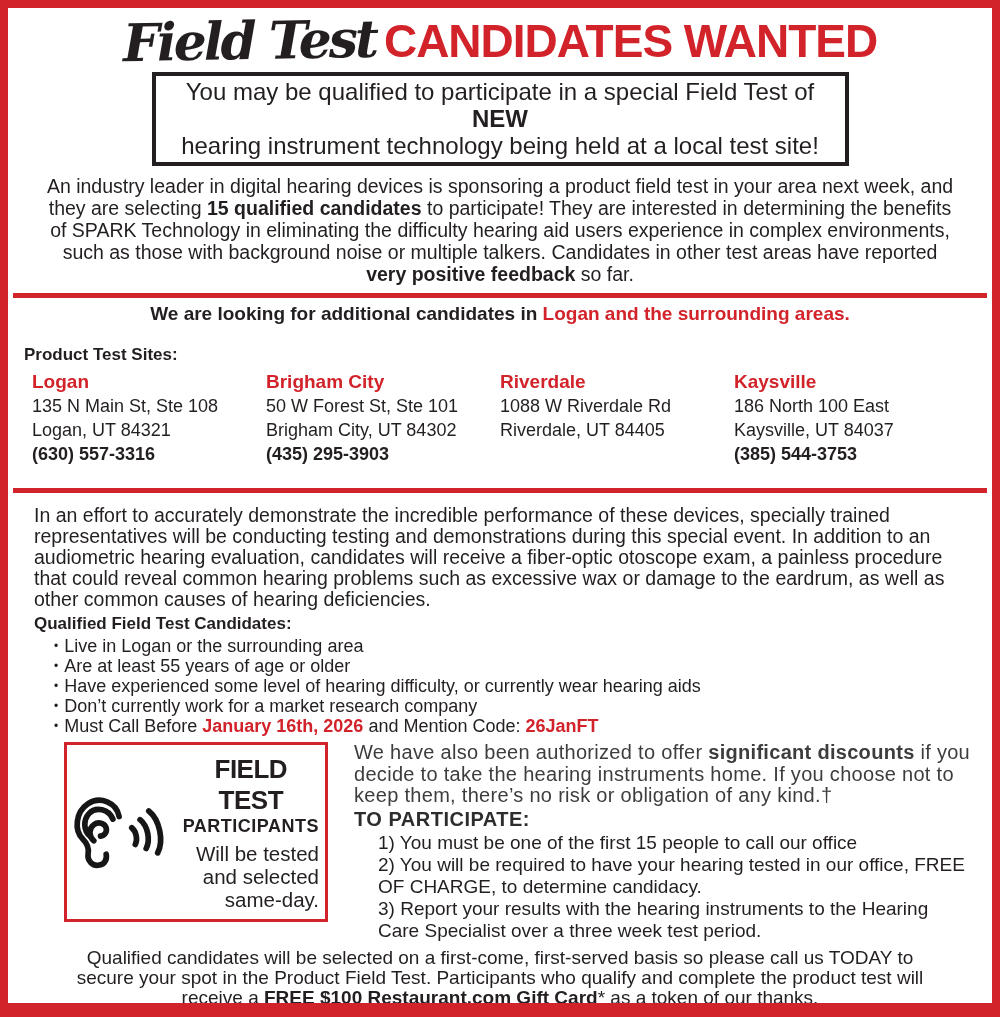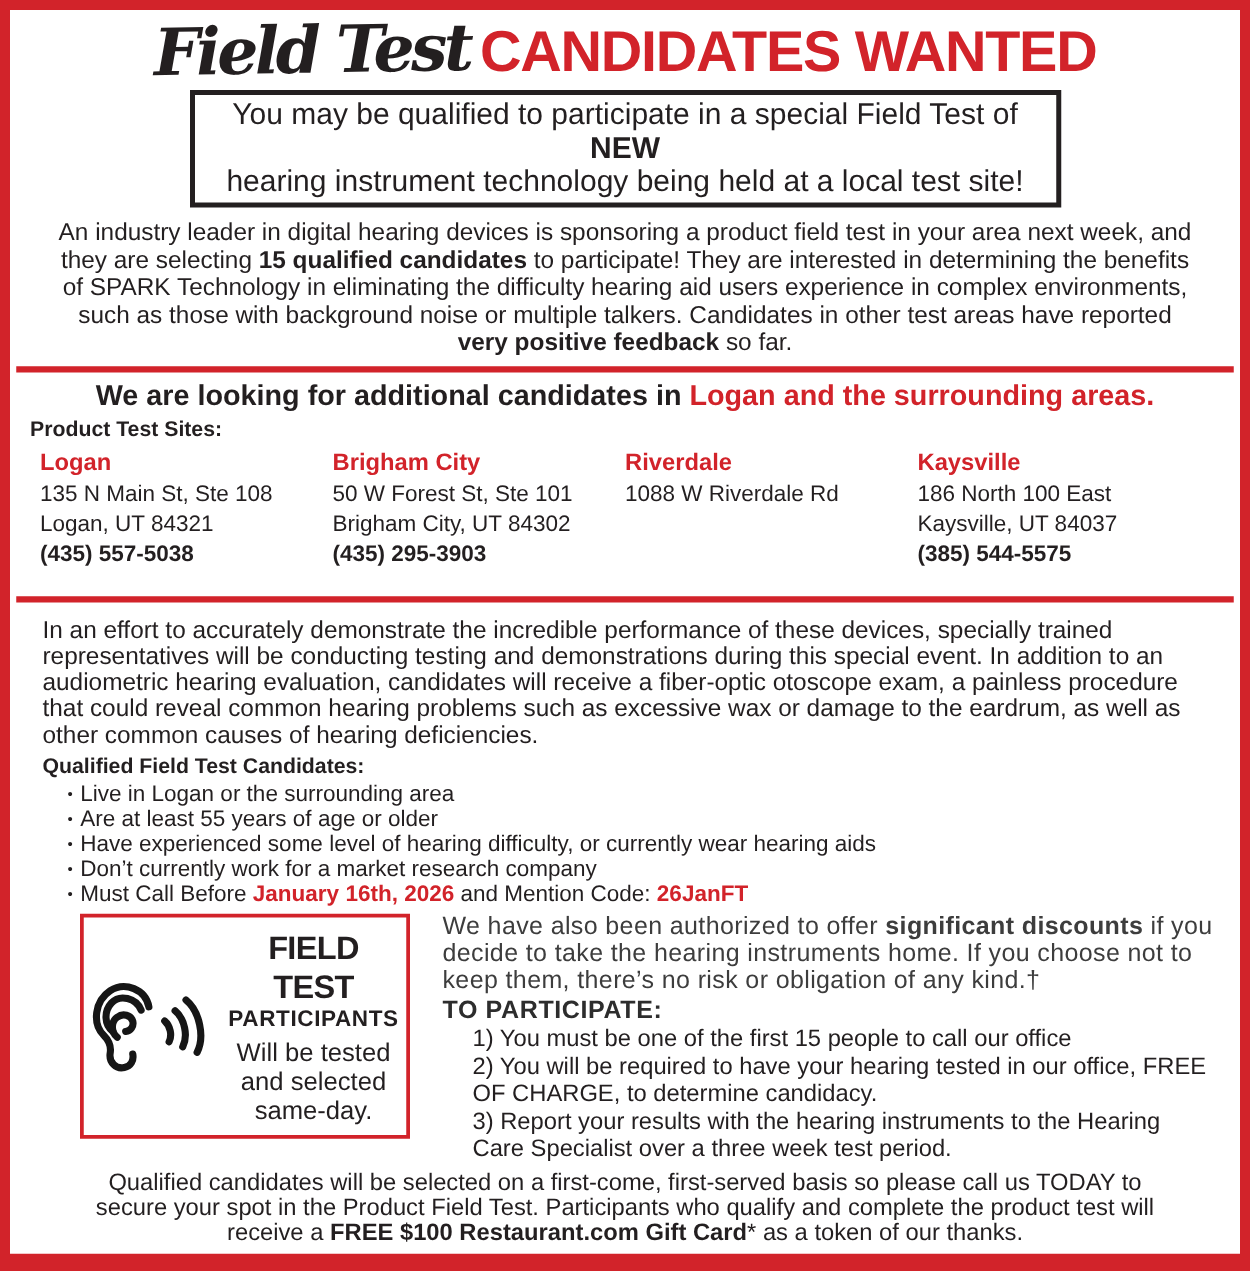--- a/index.html
+++ b/index.html
@@ -27,21 +27,21 @@
   .subtitle-box {
     border:4px solid #231f20; width:697px; margin:2px auto 0; box-sizing:border-box;
     text-align:center; font-size:24px; line-height:27px; padding:2px 4px 3px;
   }
 
   
   .intro { text-align:center; font-size:19.5px; line-height:22px; margin:9px 32px 8px; }
 
   .rule { height:5px; background:#d2232a; margin:0 5px; }
 
-  .lead-heading { text-align:center; font-size:23px; font-weight:bold; margin:5px 0 4px; }
+  .lead-heading { text-align:center; font-size:19px; font-weight:bold; margin:5px 0 20px; }
 
   .sites-label { font-weight:bold; font-size:17px; margin:0 0 5px 16px; }
   .sites { display:flex; margin:0 24px; }
   .site { flex:1; text-align:left; font-size:18px; line-height:24px; }
   .site-name { color:#d2232a; font-weight:bold; font-size:19px; }
   .site-phone { font-weight:bold; }
 
   .rule2 { margin-top:22px; }
 
   .details { font-size:19.5px; line-height:21px; margin:12px 30px 4px 26px; text-align:left; }
@@ -53,21 +53,21 @@
 
   
   .participants-row { display:flex; margin:6px 18px 0 56px; }
   .badge-box {
     width:264px; height:180px; box-sizing:border-box; border:3px solid #d2232a;
     display:flex; align-items:center; padding:0 6px 0 2px; flex-shrink:0;
   }
   .badge-text { flex:1; text-align:center; }
   .badge-title { font-weight:bold; font-size:26px; letter-spacing:-0.5px; }
   .badge-subtitle { font-weight:bold; font-size:18px; letter-spacing:0.5px; }
-  .badge-note { font-size:20.5px; line-height:23px; margin-top:5px; }
+  .badge-note { font-size:20.5px; line-height:23px; margin-top:5px;text-align:right; }
 
   .right-col { flex:1; padding-left:26px; }
   .offer-text { font-size:20px; line-height:21.5px; letter-spacing:0.3px; color:#3d3d3d; margin:0 0 1px; }
   .participate-heading { font-weight:bold; font-size:20px; letter-spacing:0.5px; color:#2d2d2d; }
   .steps { margin-left:24px; font-size:19px; line-height:21.5px; }
   .step { margin:1px 0; }
 
   .closing { text-align:center; font-size:19px; line-height:20px; margin:6px 52px 0; }
   .cta { text-align:center; color:#d2232a; font-weight:bold; font-size:24px; margin:7px 0 5px; letter-spacing:-0.3px;padding-left:40px; }
 
@@ -94,37 +94,38 @@
 
   <div class="lead-heading"><span>We are looking for additional candidates in </span><span class="red">Logan and the surrounding areas.</span></div>
 
   <div class="sites-label">Product Test Sites:</div>
 
   <div class="sites">
     <div class="site">
       <div class="site-name">Logan</div>
       <div>135 N Main St, Ste 108</div>
       <div>Logan, UT 84321</div>
-      <div class="site-phone">(435) 557-5038</div>
+      <div class="site-phone">(630) 557-3316</div>
     </div>
     <div class="site">
       <div class="site-name">Brigham City</div>
       <div>50 W Forest St, Ste 101</div>
       <div>Brigham City, UT 84302</div>
       <div class="site-phone">(435) 295-3903</div>
     </div>
     <div class="site">
       <div class="site-name">Riverdale</div>
       <div>1088 W Riverdale Rd</div>
+      <div>Riverdale, UT 84405</div>
     </div>
     <div class="site">
       <div class="site-name">Kaysville</div>
       <div>186 North 100 East</div>
       <div>Kaysville, UT 84037</div>
-      <div class="site-phone">(385) 544-5575</div>
+      <div class="site-phone">(385) 544-3753</div>
     </div>
   </div>
 
   <div class="rule rule2"></div>
 
   <p class="details">In an effort to accurately demonstrate the incredible performance of these devices, specially trained representatives will be conducting testing and demonstrations during this special event. In addition to an audiometric hearing evaluation, candidates will receive a fiber-optic otoscope exam, a painless procedure that could reveal common hearing problems such as excessive wax or damage to the eardrum, as well as other common causes of hearing deficiencies.</p>
 
   <div class="qualified-heading">Qualified Field Test Candidates:</div>
 
   <div class="bullets">

